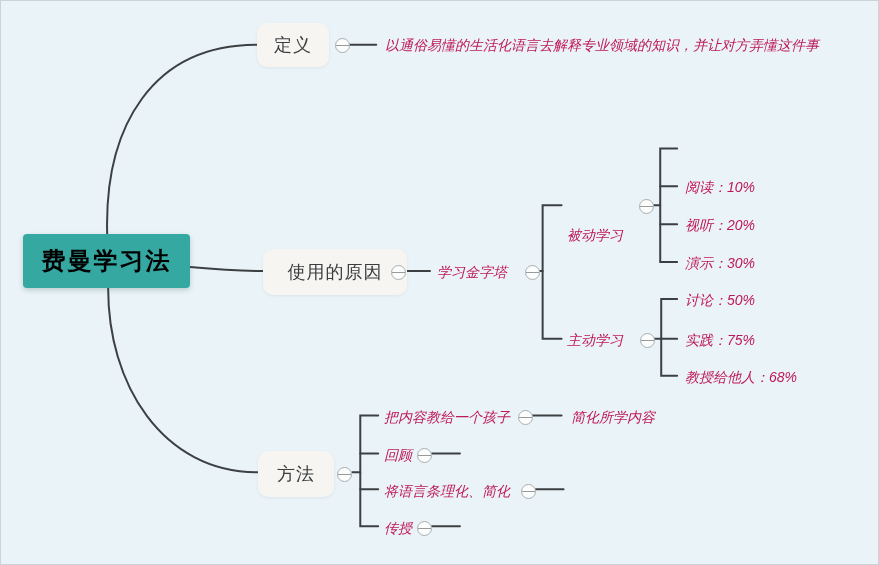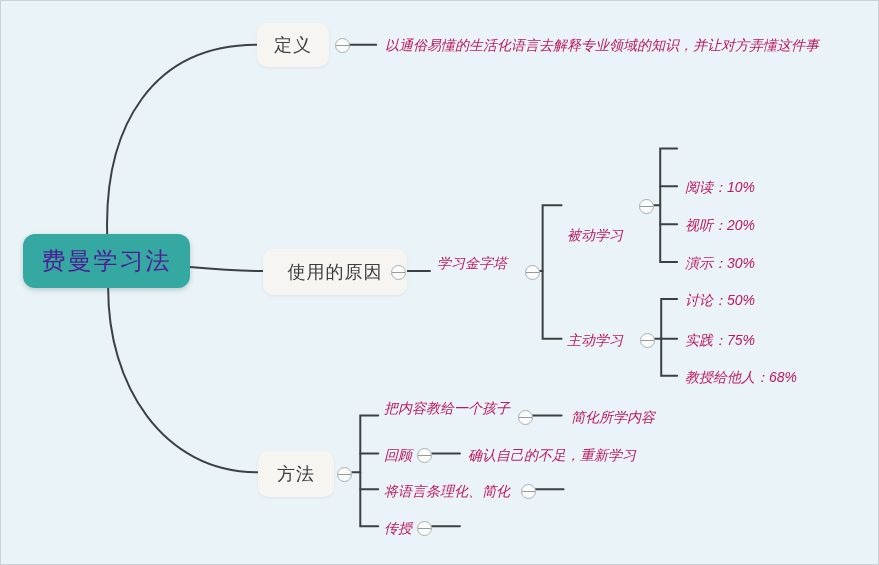--- a/index.html
+++ b/index.html
@@ -21,25 +21,25 @@
     background:#f7f5f2;
     color:#3b3e40;
     font-size:18px;
     letter-spacing:1px;
     box-shadow:0 1px 3px rgba(60,80,90,.08);
     white-space:nowrap;
     cursor:default;
   }
   .node.root{
     background:#35a8a1;
-    color:#4c1d95;
+    color:#000000;
     font-size:24px;
-    font-weight:normal;
+    font-weight:bold;
     letter-spacing:2px;
-    border-radius:12px;
+    border-radius:4px;
     box-shadow:0 2px 5px rgba(40,90,90,.25);
   }
   .txt{
     position:absolute;
     transform:translateY(-50%);
     font-size:14px;
     color:#be185d;
     white-space:nowrap;
     line-height:1;
     font-style:italic;
@@ -98,45 +98,44 @@
   </svg>
 
   <div class="node root" style="left:22px;top:233px;width:167px;height:54px;">费曼学习法</div>
 
   <div class="node" style="left:256px;top:22px;width:72px;height:44px;">定义</div>
   <div class="toggle" style="left:334px;top:37px;"></div>
   <span class="txt" style="left:384px;top:44px;">以通俗易懂的生活化语言去解释专业领域的知识，并让对方弄懂这件事</span>
 
   <div class="node" style="left:262px;top:248px;width:144px;height:46px;">使用的原因</div>
   <div class="toggle" style="left:390px;top:264px;"></div>
-  <span class="txt" style="left:436px;top:262px;">学习金字塔</span>
+  <span class="txt" style="left:436px;top:271px;">学习金字塔</span>
   <div class="toggle" style="left:524px;top:264px;"></div>
 
   <span class="txt" style="left:566px;top:191px;margin-top:43px;">被动学习</span>
   <div class="toggle" style="left:638px;top:198px;"></div>
   <span class="txt" style="left:684px;top:186px;">阅读：10%</span>
   <span class="txt" style="left:684px;top:224px;">视听：20%</span>
   <span class="txt" style="left:684px;top:262px;">演示：30%</span>
 
   <span class="txt" style="left:566px;top:339px;">主动学习</span>
   <div class="toggle" style="left:639px;top:332px;"></div>
   <span class="txt" style="left:684px;top:299px;">讨论：50%</span>
   <span class="txt" style="left:684px;top:339px;">实践：75%</span>
   <span class="txt" style="left:684px;top:376px;">教授给他人：68%</span>
 
   <div class="node" style="left:257px;top:450px;width:76px;height:46px;">方法</div>
   <div class="toggle" style="left:336px;top:466px;"></div>
 
-  <span class="txt" style="left:383px;top:407px;text-align:center;">把内容教给一个孩子</span>
+  <span class="txt" style="left:383px;top:416px;text-align:center;">把内容教给一个孩子</span>
   <div class="toggle" style="left:517px;top:409px;"></div>
   <span class="txt" style="left:570px;top:416px;">简化所学内容</span>
 
   <span class="txt" style="left:383px;top:454px;">回顾</span>
   <div class="toggle" style="left:416px;top:447px;"></div>
-  <span class="txt" style="left:467px;top:454px;">确认自己的不足，重新学习</span>
 
   <span class="txt" style="left:383px;top:490px;text-align:right;">将语言条理化、简化</span>
   <div class="toggle" style="left:520px;top:483px;"></div>
 
   <span class="txt" style="left:383px;top:527px;">传授</span>
   <div class="toggle" style="left:416px;top:520px;"></div>
 
 </div>
 
 </body></html>

